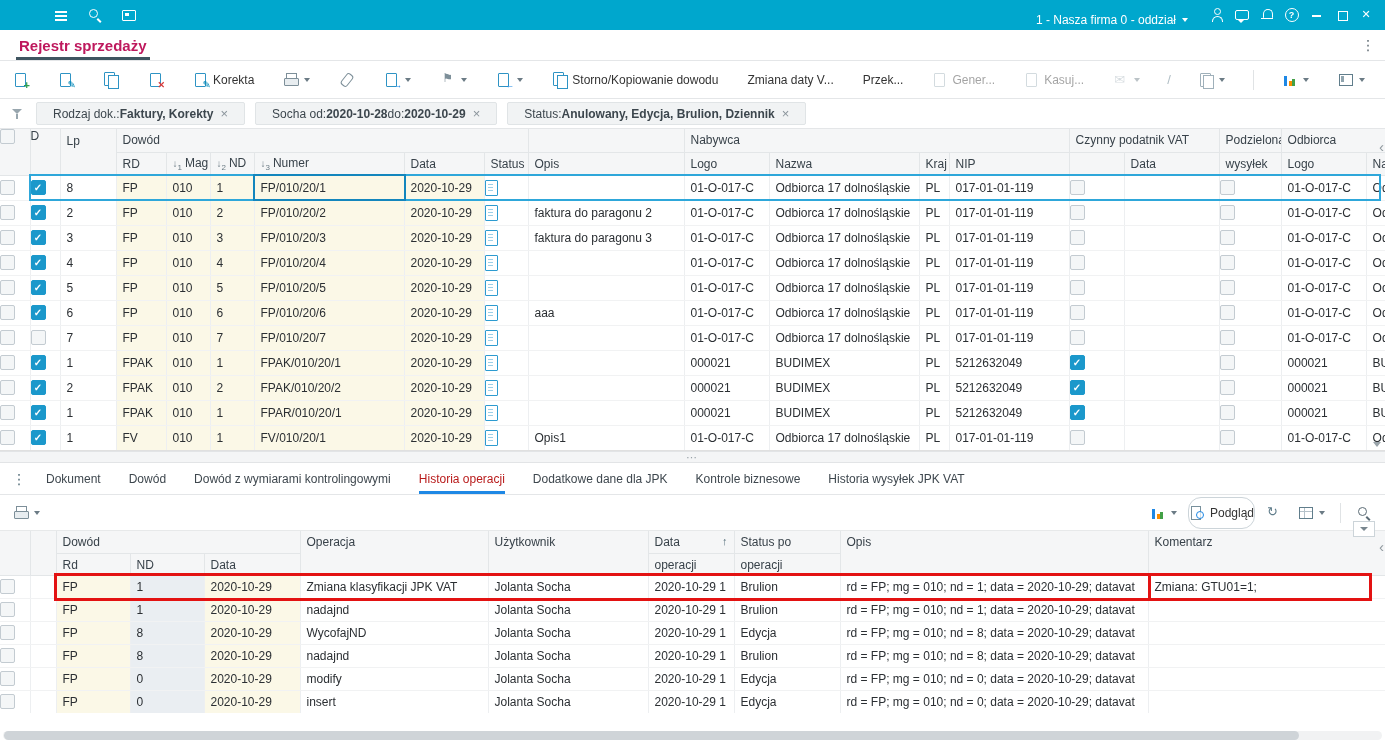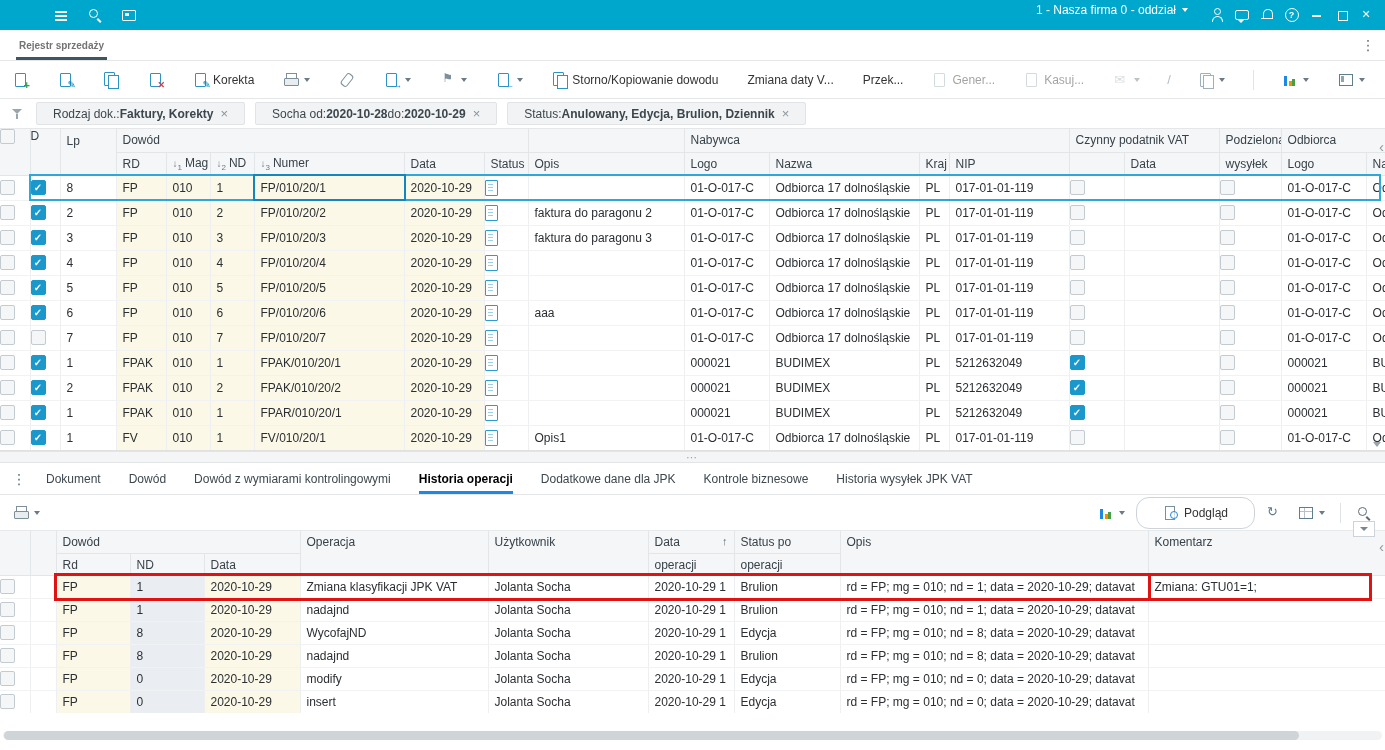--- a/index.html
+++ b/index.html
@@ -6,21 +6,21 @@
   body{width:1385px;height:750px;overflow:hidden;background:#fff;
        font-family:"Liberation Sans",sans-serif;font-size:12px;color:#2b2f33}
   .ic{position:relative;display:inline-block;width:16px;height:16px;flex:0 0 auto}
 
   
   .topbar{height:30px;background:#00a7cd;display:flex;align-items:center;color:#fff;
           position:relative;padding:0 6px 0 48px;box-sizing:border-box}
   .ticon{width:26px;height:24px;display:flex;align-items:center;justify-content:center;
          margin-right:8px;cursor:pointer}
   .tb-title{position:absolute;left:0;right:0;text-align:center;font-size:13px;pointer-events:none}
-  .tb-right{margin-left:auto;display:flex;align-items:flex-start;z-index:1}
+  .tb-right{margin-left:auto;display:flex;align-items:flex-end;z-index:1}
   .company{display:flex;align-items:center;gap:6px;margin-right:16px;cursor:pointer;white-space:nowrap}
   .wbtn{width:25px;height:24px;display:flex;align-items:center;justify-content:center;cursor:pointer}
 
   .menu-i::before{content:"";position:absolute;left:2px;top:4px;width:12px;height:2px;background:#fff;
                   box-shadow:0 4px 0 #fff,0 8px 0 #fff}
   .search-w::before{content:"";position:absolute;left:2px;top:2px;width:7px;height:7px;
                     border:1.5px solid #fff;border-radius:50%}
   .search-w::after{content:"";position:absolute;left:11px;top:11px;width:5px;height:1.5px;background:#fff;
                    transform:rotate(45deg);transform-origin:0 0}
   .screens-i::before{content:"";position:absolute;left:1px;top:3px;width:12px;height:9px;
@@ -43,21 +43,21 @@
   .min-w::before{content:"";position:absolute;left:3px;top:8px;width:9px;height:1.5px;background:#fff}
   .max-w::before{content:"";position:absolute;left:4px;top:4px;width:8px;height:8px;border:1.2px solid #fff}
   .close-w::before{content:"✕";position:absolute;left:3px;top:1px;font-size:11px;color:#fff}
   .caret-w{display:inline-block;width:0;height:0;border-left:3.5px solid transparent;
            border-right:3.5px solid transparent;border-top:4px solid #fff}
 
   
   .pagetabs{height:30px;border-bottom:1px solid #e4e6e8;display:flex;align-items:center;
             position:relative;background:#fff}
   .pagetab{margin-left:16px;height:100%;display:flex;align-items:center;font-weight:700;
-           font-size:10px;color:#737373;position:relative;padding:0 3px;cursor:pointer}
+           font-size:15px;color:#be185d;position:relative;padding:0 3px;cursor:pointer}
   .pagetab::after{content:"";position:absolute;left:0;right:0;bottom:0;height:3px;background:#3f5560}
   .vdots{position:absolute;right:10px;color:#5f6b73;font-size:14px;cursor:pointer}
 
   
   .toolbar{height:38px;display:flex;align-items:center;padding:0 8px;gap:19px;
            border-bottom:1px solid #e4e6e8;background:#fff;box-sizing:border-box}
   .tbtn{display:flex;align-items:center;gap:4px;height:28px;padding:0 5px;border:none;background:none;
         font:12px "Liberation Sans",sans-serif;color:#333;cursor:pointer;border-radius:3px;white-space:nowrap}
   .tbtn.dis{opacity:.45;cursor:default}
   .tbtn[data-name="szukaj-button"]{margin-left:auto}
@@ -170,28 +170,28 @@
   .splitter{height:10px;background:#f4f5f6;border-top:1px solid #e2e4e6;border-bottom:1px solid #e2e4e6;
             display:flex;align-items:center;justify-content:center;color:#98a2a8;font-size:11px;
             letter-spacing:2px;cursor:row-resize;line-height:0}
 
   
   .subtabs{height:32px;display:flex;align-items:center;border-bottom:1px solid #e4e6e8;
            padding-left:10px;background:#fff;box-sizing:border-box}
   .vdots2{color:#546e7a;font-size:14px;margin:0 6px 0 2px;cursor:pointer}
   .subtab{margin:0 14px;height:100%;display:flex;align-items:center;color:#3e474e;cursor:pointer;
           position:relative;white-space:nowrap}
-  .subtab.active{font-weight:700;color:#000000}
+  .subtab.active{font-weight:400;color:#b91c1c}
   .subtab.active::after{content:"";position:absolute;left:0;right:0;bottom:0;height:3px;background:#1e88e5}
 
   
   .subtoolbar{height:36px;display:flex;align-items:center;padding:0 8px;background:#fff;
               border-bottom:1px solid #e7e9ea;box-sizing:border-box;position:relative}
   .str-right{margin-left:auto;display:flex;align-items:center;gap:6px}
-  .pvbtn{display:flex;align-items:center;gap:5px;height:32px;padding:0 26px;border:1px solid #ccd4d9;
+  .pvbtn{display:flex;align-items:center;gap:5px;height:32px;padding:0 0;border:1px solid #ccd4d9;
          border-radius:13px;background:#fff;font:12px "Liberation Sans",sans-serif;color:#333;cursor:pointer}
   .scroll-chip{position:absolute;right:10px;bottom:-7px;width:20px;height:14px;background:#fff;
                border:1px solid #ccd4d9;display:flex;align-items:center;justify-content:center;z-index:5}
   .scroll-chip::after{content:"";width:0;height:0;border-left:4px solid transparent;
                       border-right:4px solid transparent;border-top:4px solid #78868e}
 
   
   .filler{height:18px;background:#fff}
   .hscroll{height:9px;margin:0 3px;background:#f1f2f3;border-radius:5px;position:relative}
   .hthumb{position:absolute;left:1px;top:0;height:9px;width:1295px;background:#cfd4d8;border-radius:5px;cursor:pointer}

